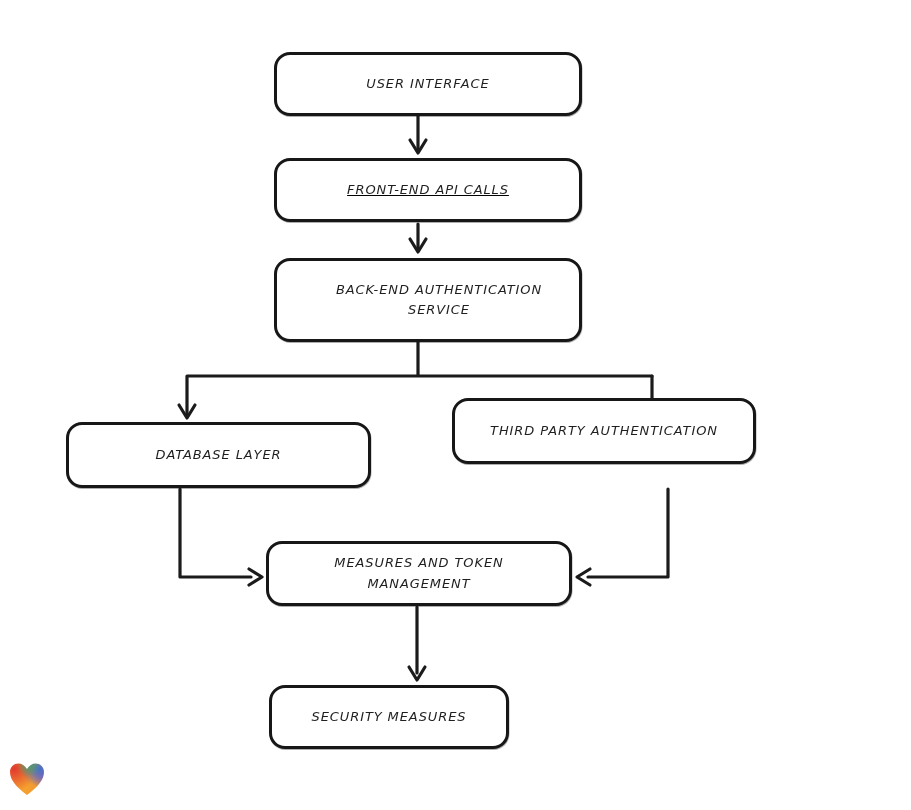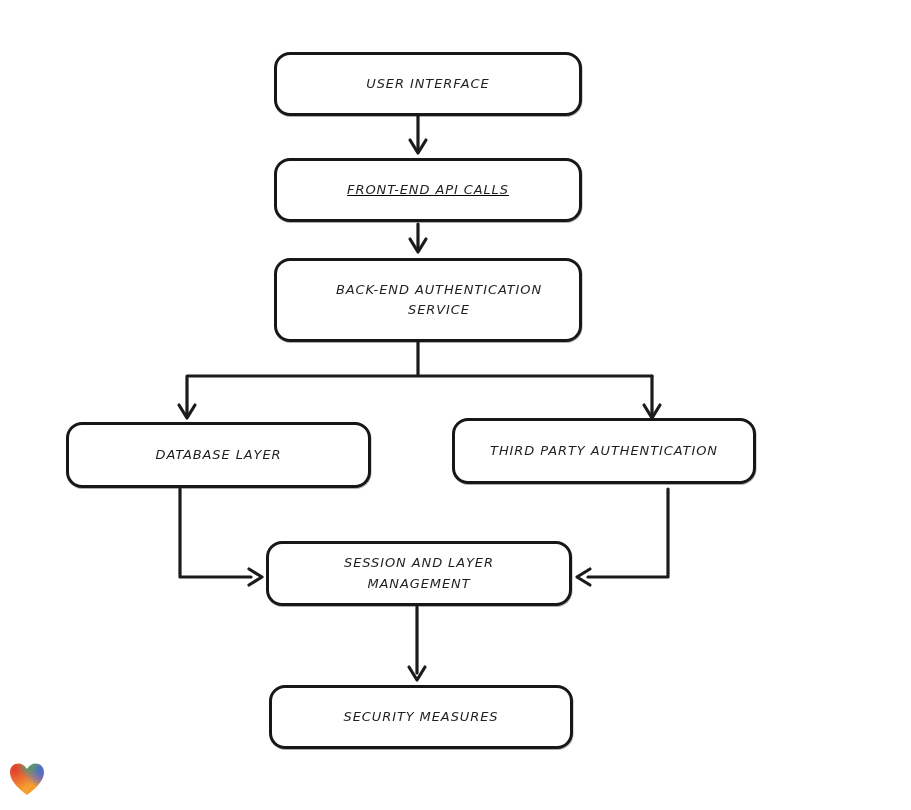--- a/index.html
+++ b/index.html
@@ -120,27 +120,27 @@
   </div>
 
   <div class="node" style="left:274px; top:258px; width:308px; height:84px;padding-left:22px;">
     <span class="label wrap-narrow">BACK-END AUTHENTICATION SERVICE</span>
   </div>
 
   <div class="node" style="left:66px; top:422px; width:305px; height:66px;">
     <span class="label">DATABASE LAYER</span>
   </div>
 
-  <div class="node" style="left:452px; top:418px; width:304px; height:66px;">
+  <div class="node" style="left:452px; top:398px; width:304px; height:66px;">
     <span class="label">THIRD PARTY AUTHENTICATION</span>
   </div>
 
   <div class="node" style="left:266px; top:541px; width:306px; height:65px;">
-    <span class="label wrap-tight">SESSION AND LAYER MANAGEMENT</span>
+    <span class="label wrap-tight">MEASURES AND TOKEN MANAGEMENT</span>
   </div>
 
-  <div class="node" style="left:269px; top:685px; width:304px; height:64px;">
+  <div class="node" style="left:269px; top:685px; width:240px; height:64px;">
     <span class="label">SECURITY MEASURES</span>
   </div>
 
   <div class="heart"></div>
 
 </div>
 
 </body></html>

